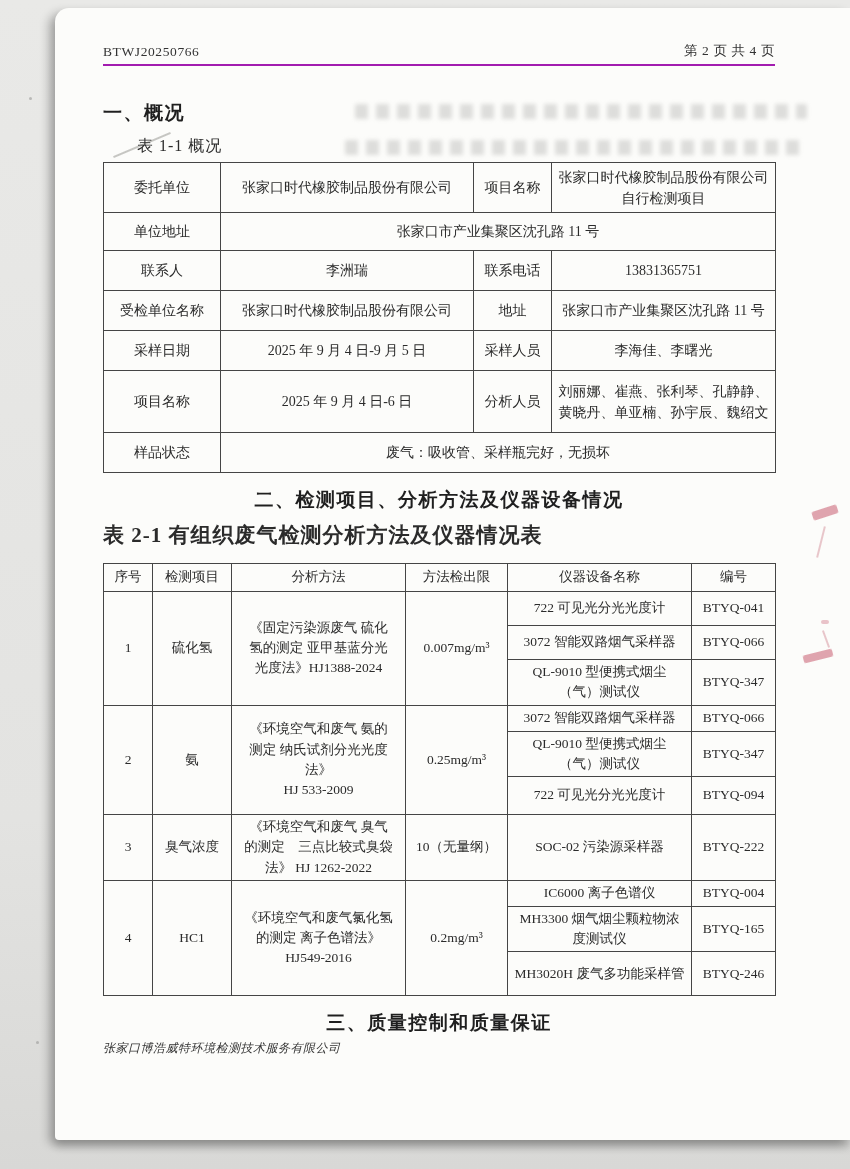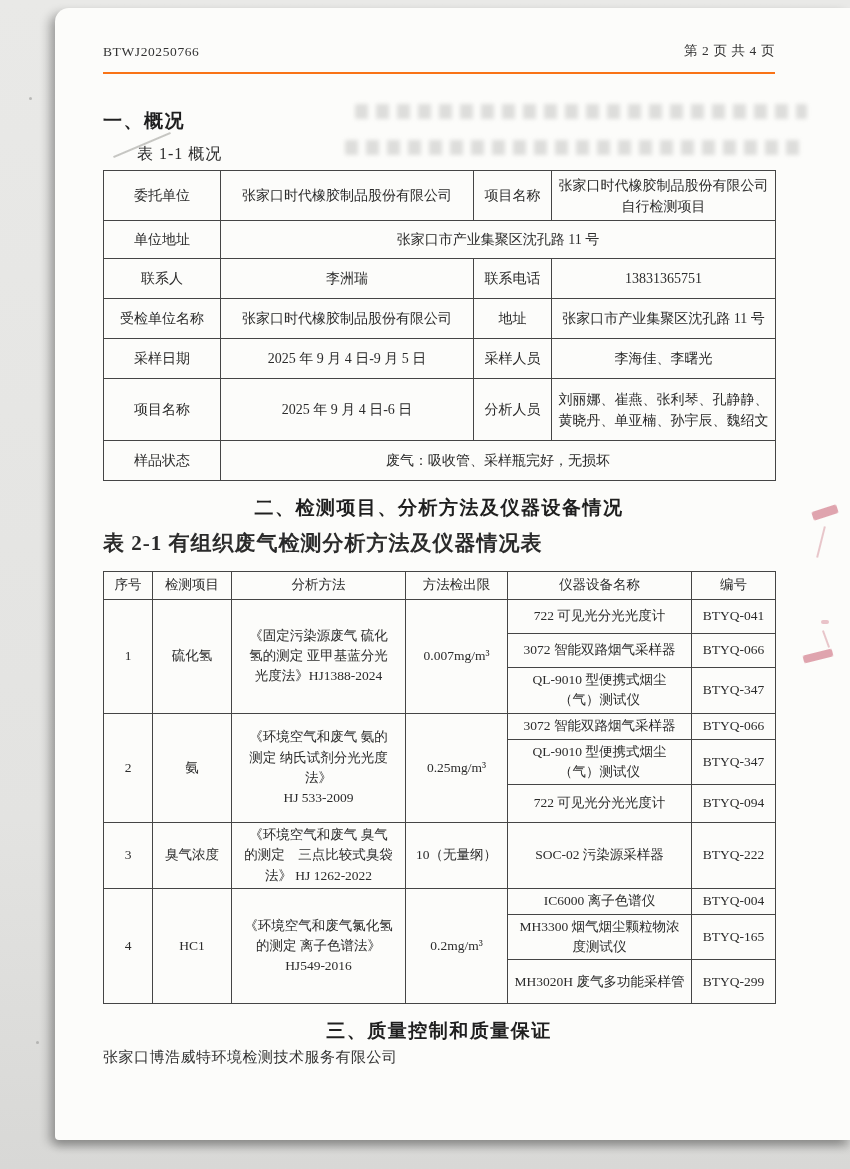--- a/index.html
+++ b/index.html
@@ -12,21 +12,21 @@
   .paper{
     position:absolute;left:55px;top:8px;width:795px;height:1132px;
     background:#fcfcfa;
     border-top-left-radius:14px;border-bottom-left-radius:4px;
     box-shadow:-7px 4px 10px rgba(0,0,0,.22),0 7px 9px rgba(0,0,0,.20);
   }
   .content{position:relative;padding:34px 75px 0 48px;}
   .doc-header{
     display:flex;justify-content:space-between;align-items:flex-end;
     font-size:13.5px;letter-spacing:.6px;color:#333;
-    padding-bottom:12px;border-bottom:2px solid #f97316;
+    padding-bottom:4px;border-bottom:2px solid #a21caf;
   }
   .sec-heading{
     font-size:19px;font-weight:bold;letter-spacing:1.5px;color:#1f1f1f;
     margin:34px 0 0 0;
   }
   .sec-heading.tight{margin-top:14px;text-align:center;}
   .t1-caption{font-size:16px;margin:10px 0 5px 34px;letter-spacing:1px;}
   .t2-caption{font-size:21px;font-weight:bold;letter-spacing:1px;margin:8px 0 6px 0;}
   table{border-collapse:collapse;width:100%;table-layout:fixed;}
   td,th{
@@ -37,21 +37,21 @@
   .t1{font-size:14px;}
   .t2{font-size:13.5px;margin-top:14px;}
   .pre{white-space:pre-line;}
   .rh28{height:28px}.rh26{height:26px}.rh34{height:34px}.rh38{height:38px}
   .rh40{height:40px}.rh42{height:42px}.rh44{height:44px}
   .rh50{height:50px}.rh56{height:56px}.rh62{height:62px}
   .qc-para{
     font-size:17px;line-height:42px;letter-spacing:.5px;color:#222;
     text-indent:2em;white-space:pre-line;margin:12px 0 0 0;
   }
-  .page-footer{font-size:15px;color:#333;margin-top:4px;letter-spacing:.5px;}
+  .page-footer{font-size:12px;color:#333;margin-top:4px;letter-spacing:.5px;font-style:italic;}
   
   .ghost{
     position:absolute;height:15px;border-radius:2px;opacity:.5;
     background:repeating-linear-gradient(90deg,rgba(140,140,138,.55) 0 13px,rgba(0,0,0,0) 13px 21px);
     filter:blur(2px);
   }
   .pencil{
     position:absolute;width:62px;height:2px;background:#b9b9b5;opacity:.8;
     transform:rotate(-23deg);filter:blur(.5px);
   }
@@ -218,21 +218,21 @@
         <td rowspan="3">0.2mg/m³</td>
         <td>IC6000 离子色谱仪</td>
         <td>BTYQ-004</td>
       </tr>
       <tr class="rh42">
         <td>MH3300 烟气烟尘颗粒物浓度测试仪</td>
         <td>BTYQ-165</td>
       </tr>
       <tr class="rh44">
         <td>MH3020H 废气多功能采样管</td>
-        <td>BTYQ-299</td>
+        <td>BTYQ-246</td>
       </tr>
     </tbody>
       </table>
 
     <div class="sec-heading tight">三、质量控制和质量保证</div>
 
     <div class="page-footer">张家口博浩威特环境检测技术服务有限公司</div>
 
   </div>
 </div>

